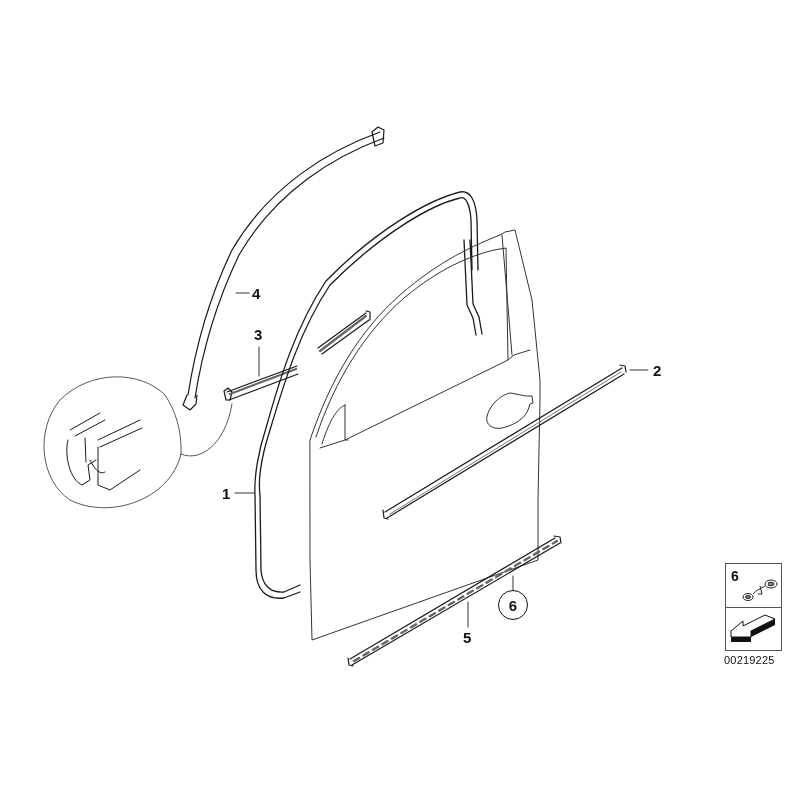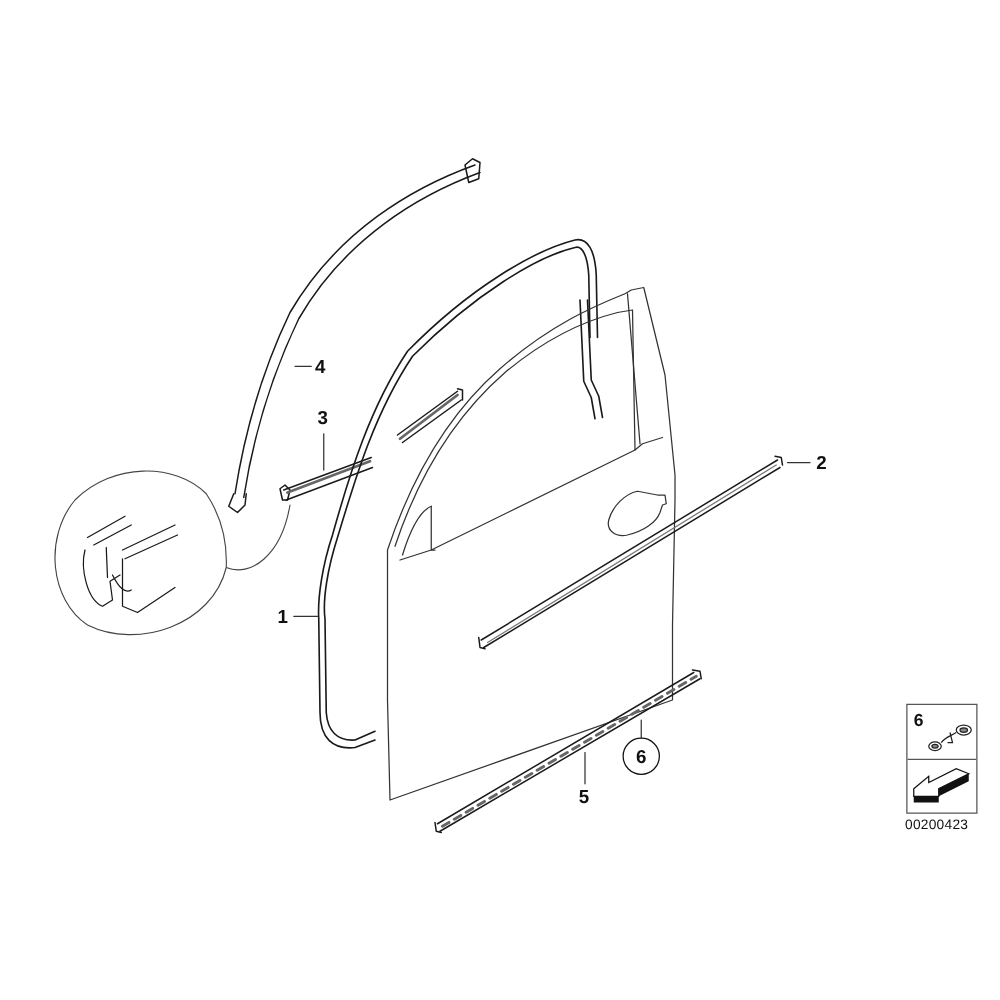--- a/index.html
+++ b/index.html
@@ -115,13 +115,13 @@
         <ellipse cx="14" cy="25" rx="2.5" ry="1.5" fill="#888"></ellipse>
       </g>
     </svg>
   </div>
   <svg style="position:absolute; left:3px; top:47px;" width="50" height="36" viewBox="0 0 50 36">
     <path d="M2,20 L14,10 L14,15 L36,4 L46,8 L22,20 L22,26 L2,26 Z" fill="#fff" stroke="#111" stroke-width="1"></path>
     <path d="M2,26 L22,26 L22,31 L2,31 Z" fill="#111"></path>
     <path d="M22,20 L46,8 L46,14 L22,26 Z" fill="#111"></path>
   </svg>
 </div>
-<span class="legend-code">00200423</span>
+<span class="legend-code">00219225</span>
 
 </body></html>

